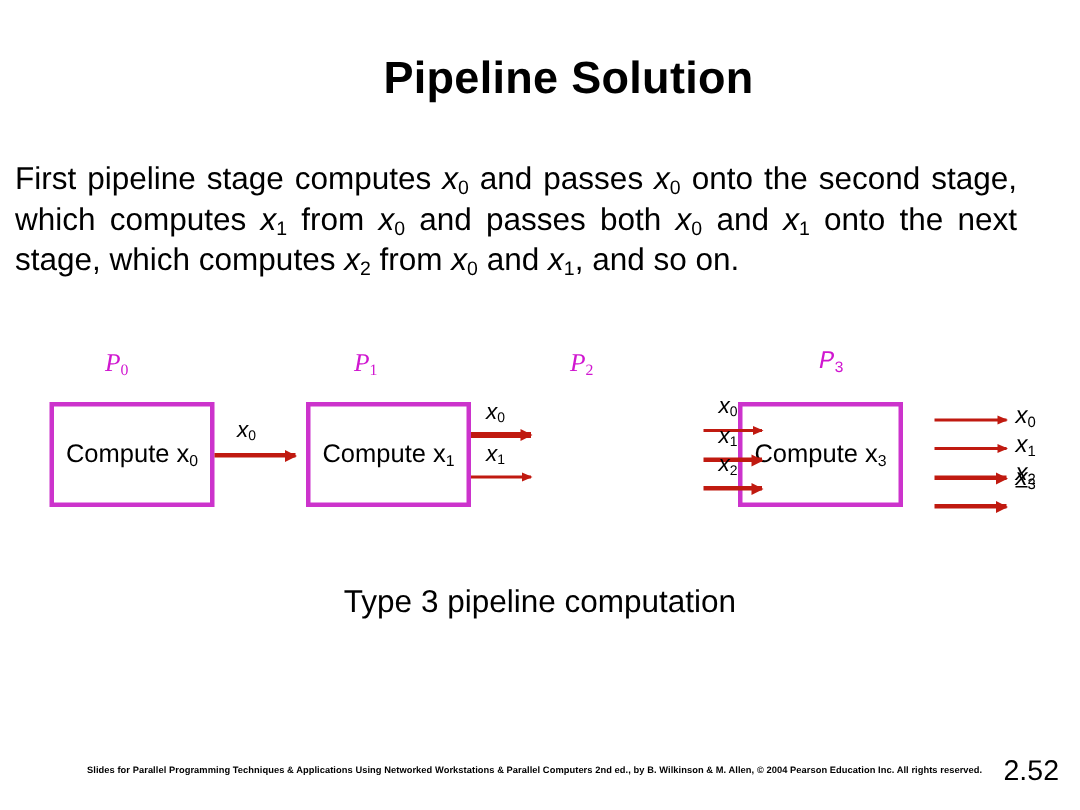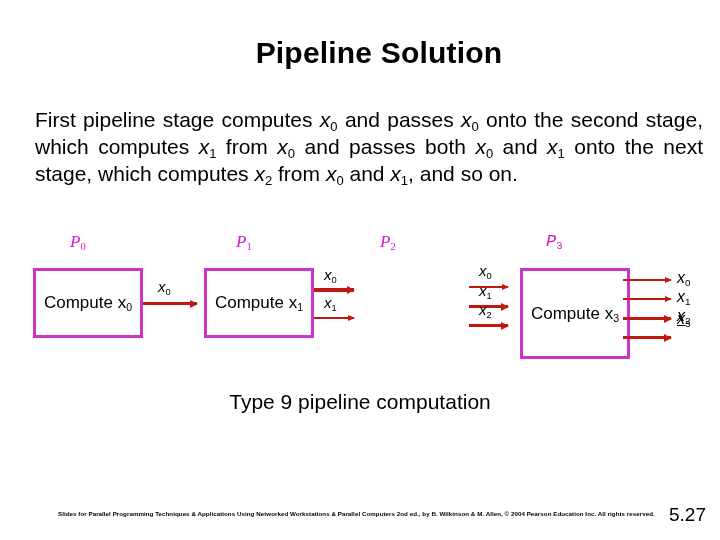--- a/index.html
+++ b/index.html
@@ -27,21 +27,21 @@
     font-weight: bold;
     letter-spacing: 0.2px;
     line-height: 1.1;
     padding-left: 19px;
   }
 
   
   #body-paragraph {
     position: absolute;
     top: 106px;
-    left: 35px;
+    left: 10px;
     width: 668px;
     font-size: 21px;
     line-height: 27px;
     text-align: justify;
   }
   #body-paragraph .var {
     font-style: italic;
   }
   sub {
     font-size: 0.62em;
@@ -195,21 +195,21 @@
   <div class="proc-box" style="left:33px; top:40px; width:110px; height:70px;">
     <div class="box-text">
       <span>Compute x</span><span class="var"><sub>0</sub></span>
     </div>
   </div>
   <div class="proc-box" style="left:204px; top:40px; width:110px; height:70px;">
     <div class="box-text">
       <span>Compute x</span><span class="var"><sub>1</sub></span>
     </div>
   </div>
-  <div class="proc-box" style="left:520px; top:40px; width:110px; height:91px;">
+  <div class="proc-box" style="left:492px; top:40px; width:110px; height:70px;">
     <div class="box-text">
       <span>Compute x</span><span class="var"><sub>3</sub></span>
     </div>
   </div>
 
   <div class="arrow" style="left:143px; top:74px; width:54px; height:3px;">
     <div class="shaft"></div>
       <div class="head"></div>
   </div>
   <div class="flow-label" style="left:158px; top:50px;">
@@ -283,18 +283,18 @@
   <div class="arrow" style="left:623px; top:108px; width:48px; height:3px;">
     <div class="shaft"></div>
       <div class="head"></div>
   </div>
   <div class="out-label" style="left:677px; top:82px;text-decoration:underline;">
     <span>x</span><sub>3</sub>
   </div>
 
 </div>
 
-<div id="diagram-caption">Type 9 pipeline computation</div>
+<div id="diagram-caption">Type 3 pipeline computation</div>
 
 <div id="footer">
   <div id="footer-credit">Slides for Parallel Programming Techniques &amp; Applications Using Networked Workstations &amp; Parallel Computers 2nd ed., by B. Wilkinson &amp; M. Allen, © 2004 Pearson Education Inc. All rights reserved.</div>
-  <div id="footer-pagenum">5.27</div>
+  <div id="footer-pagenum">2.52</div>
 </div>
 
 </body></html>

